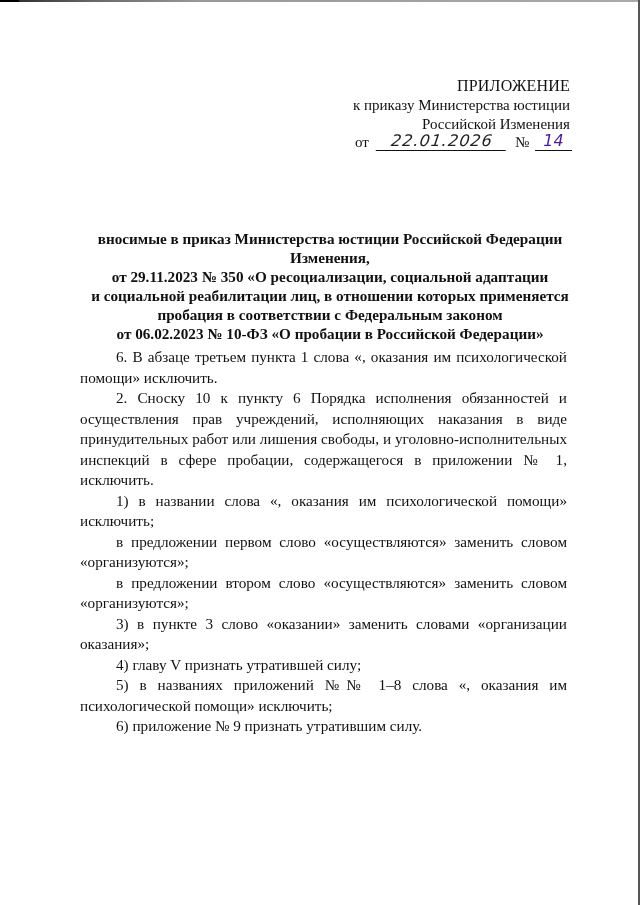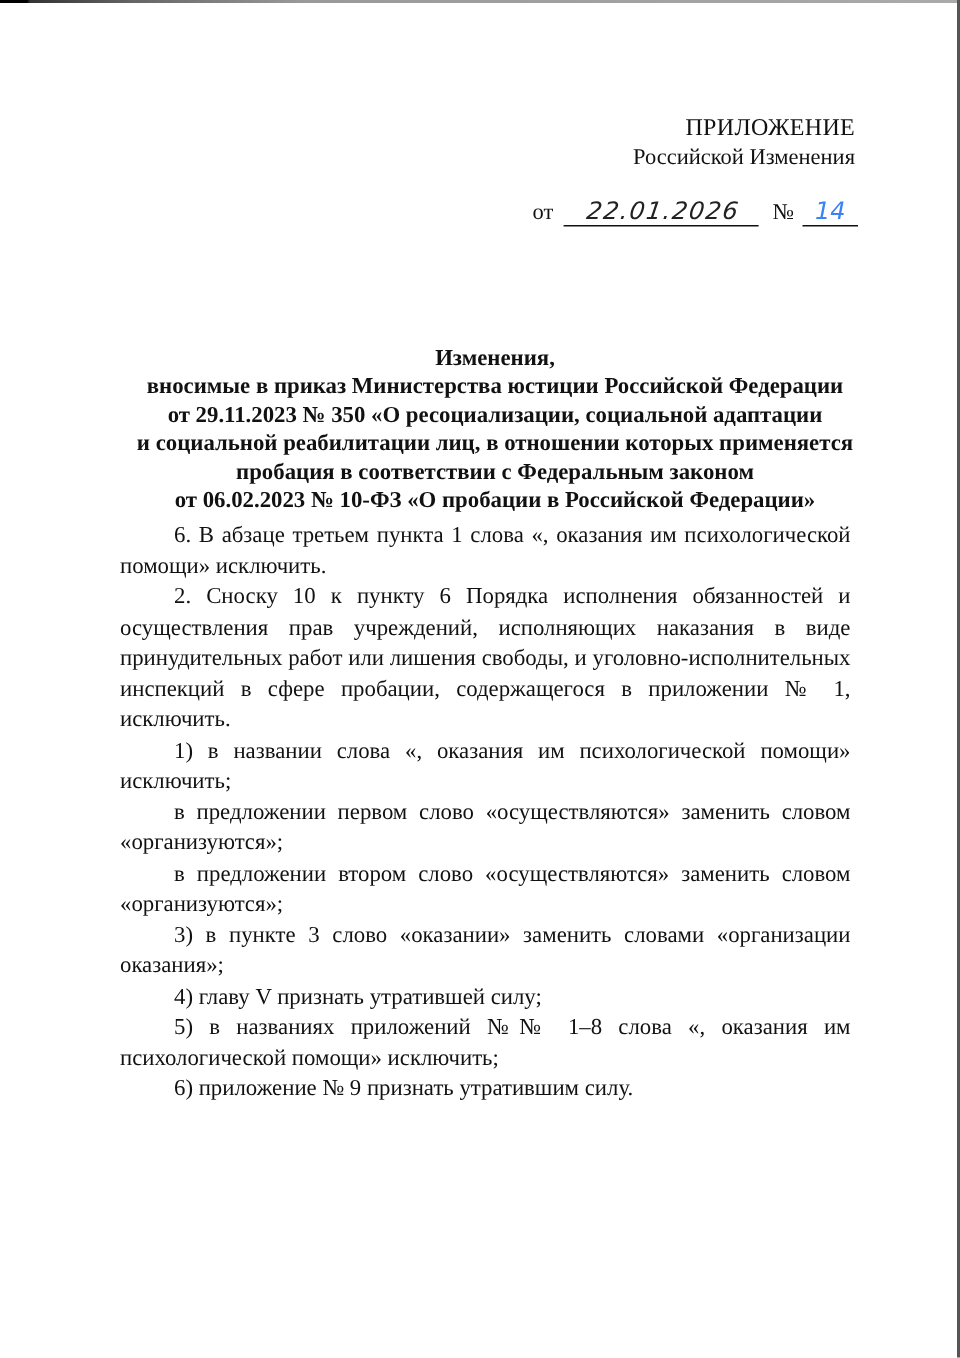--- a/index.html
+++ b/index.html
@@ -74,21 +74,21 @@
     .date-line .num-field {
       position: absolute;
       left: 180px; bottom: 3px;
       width: 37px;
       border-bottom: 1px solid #111;
       text-align: center;
       font-family: "DejaVu Sans", sans-serif;
       font-style: italic;
       font-size: 16px;
       line-height: 18px;
-      color: #3b82f6;
+      color: #4c1d95;
     }
     .title-block {
       position: absolute;
       left: 60px;
       top: 229px;
       width: 540px;
       text-align: center;
       font-weight: bold;
       font-size: 15.2px;
       line-height: 19px;
@@ -109,33 +109,34 @@
     }
   </style>
 </head>
 <body>
 
 <div class="scan-edge-top"></div>
 <div class="scan-edge-right"></div>
 
 <div class="attachment">
   <div class="label">ПРИЛОЖЕНИЕ</div>
+  <div>к приказу Министерства юстиции</div>
   <div>Российской Изменения</div>
 </div>
 
 <div class="date-line">
   <span class="ot">от</span>
   <span class="date-field">22.01.2026</span>
   <span class="num-sign">№</span>
   <span class="num-field">14</span>
 </div>
 
 <div class="title-block">
+  <div>вносимые в приказ Министерства юстиции Российской Федерации</div>
   <div>Изменения,</div>
-  <div>вносимые в приказ Министерства юстиции Российской Федерации</div>
   <div>от 29.11.2023 № 350 «О ресоциализации, социальной адаптации</div>
   <div>и социальной реабилитации лиц, в отношении которых применяется</div>
   <div>пробация в соответствии с Федеральным законом</div>
   <div>от 06.02.2023 № 10-ФЗ «О пробации в Российской Федерации»</div>
 </div>
 
 <div class="body-text">
   <p>6. В абзаце третьем пункта 1 слова «, оказания им психологической помощи» исключить.</p>
   <p>2. Сноску 10 к пункту 6 Порядка исполнения обязанностей и осуществления прав учреждений, исполняющих наказания в виде принудительных работ или лишения свободы, и уголовно-исполнительных инспекций в сфере пробации, содержащегося в приложении № 1, исключить.</p>
   <p>1) в названии слова «, оказания им психологической помощи» исключить;</p>

